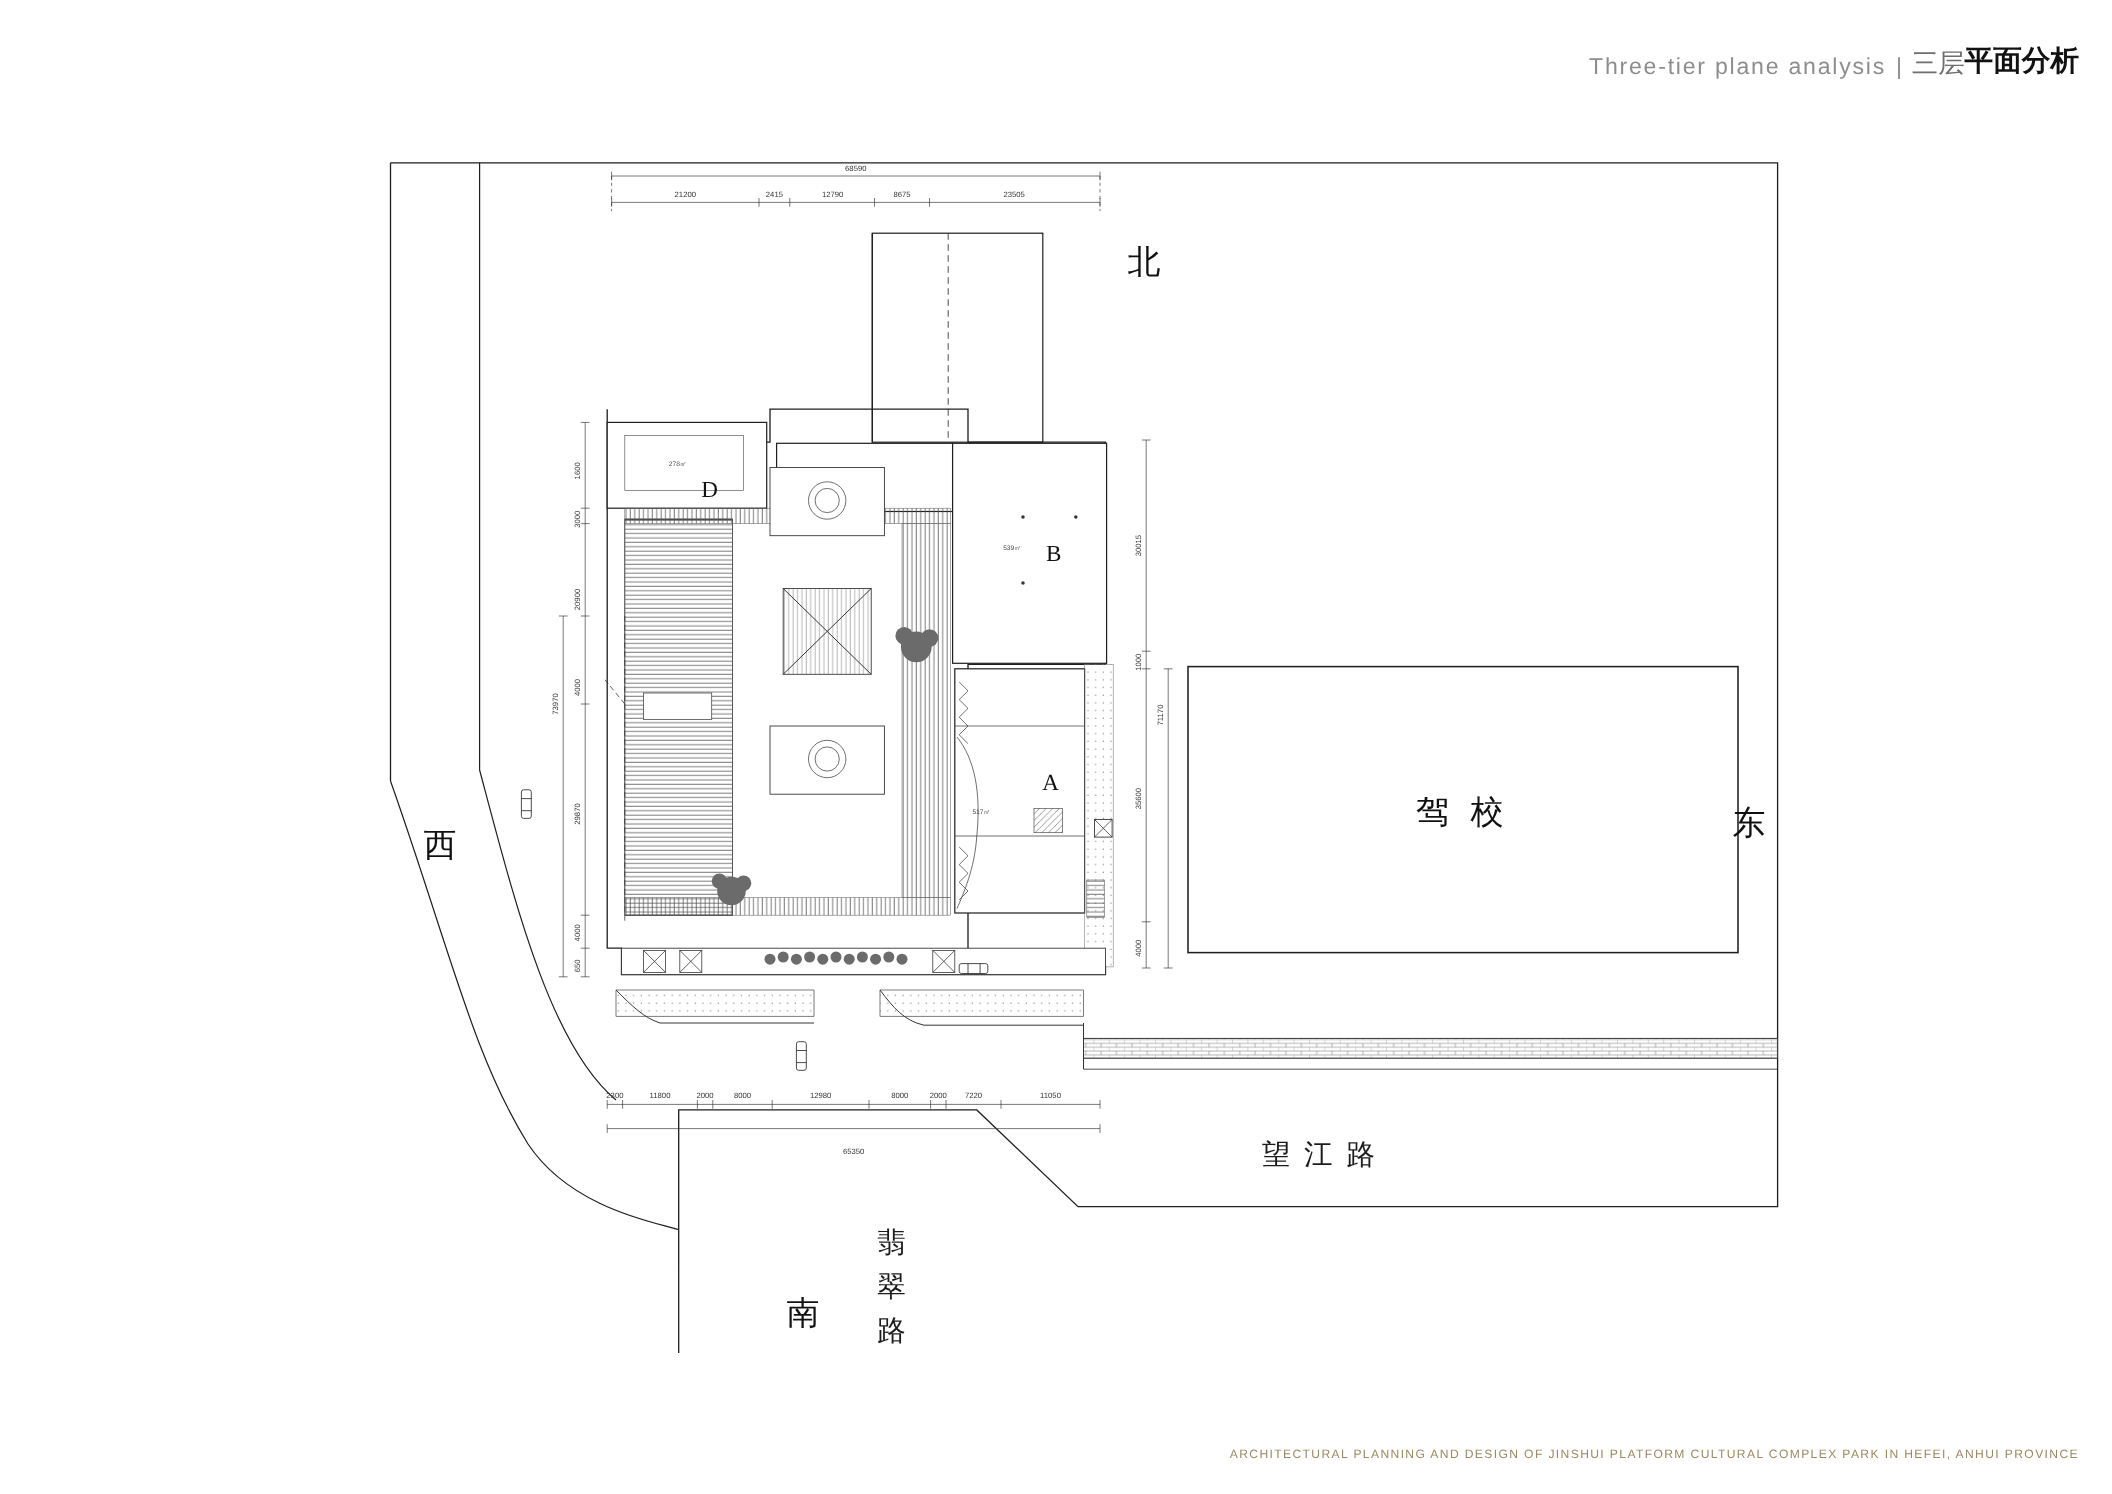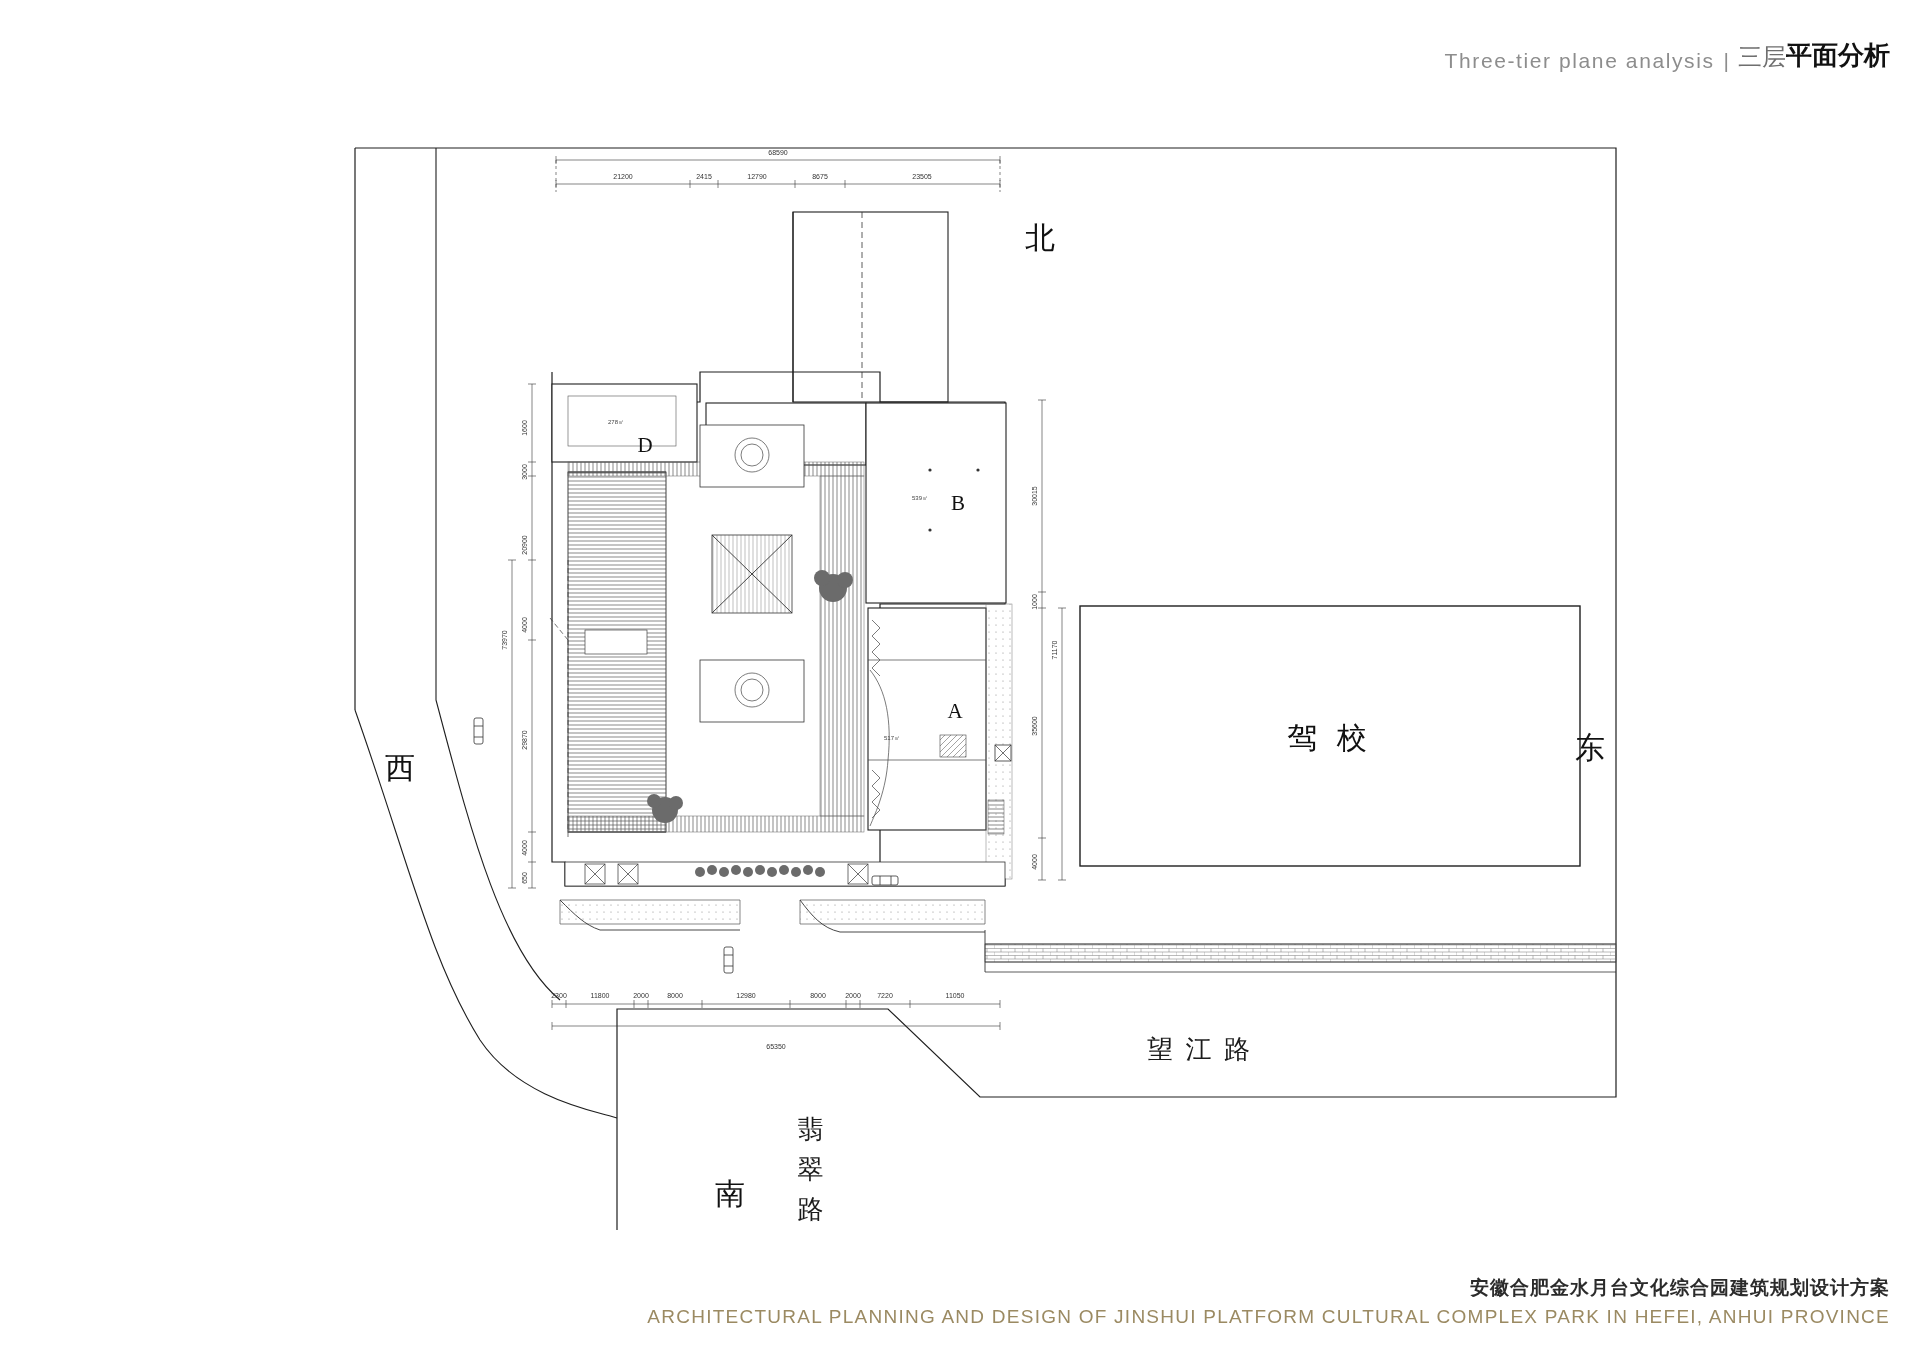--- a/index.html
+++ b/index.html
@@ -8,21 +8,21 @@
   
   #header{position:absolute;right:30px;top:38px;display:flex;align-items:flex-end;gap:0;}
   #header .en{font-size:21px;letter-spacing:1.6px;color:#8d8d8d;font-family:"Liberation Sans",sans-serif;}
   #header .sep{font-size:21px;color:#8d8d8d;margin:0 9px;}
   #header .cn-light{font-size:24px;color:#6f6f6f;}
   #header .cn-bold{font-size:26px;color:#111;font-weight:bold;}
 
   
   #footer{position:absolute;right:30px;bottom:30px;text-align:right;}
   #footer .cn{font-size:19px;font-weight:bold;color:#2b2b2b;letter-spacing:1px;}
-  #footer .en{font-size:19px;color:#9b8a62;letter-spacing:1.25px;margin-top:5px;}
+  #footer .en{font-size:11px;color:#9b8a62;letter-spacing:1.25px;margin-top:5px;}
 
   
   #canvas{position:absolute;left:0;top:0;width:1920px;height:1358px;}
   svg{display:block;}
   .dim-text{font-size:7px;fill:#333;font-family:"Liberation Sans",sans-serif;}
   .blk-letter{font-size:21px;fill:#111;font-family:"Liberation Serif",serif;}
   .area-text{font-size:6px;fill:#444;}
   .road-cn{font-size:26px;fill:#1b1b1b;font-family:"Liberation Serif",serif;letter-spacing:3px;}
   .dir-cn{font-size:30px;fill:#111;font-family:"Liberation Serif",serif;}
   .school-cn{font-size:30px;fill:#111;font-family:"Liberation Serif",serif;letter-spacing:6px;}
@@ -283,15 +283,14 @@
   <text class="road-cn" x="1200" y="1058" text-anchor="middle">望 江 路</text>
   <g>
     <text class="road-cn" x="812" y="1138" text-anchor="middle">翡</text>
     <text class="road-cn" x="812" y="1178" text-anchor="middle">翠</text>
     <text class="road-cn" x="812" y="1218" text-anchor="middle">路</text>
   </g>
 </svg>
 </div>
 
 <div id="footer">
-  <div class="cn">安徽合肥金水月台文化综合园建筑规划设计方案</div>
   <div class="en">ARCHITECTURAL PLANNING AND DESIGN OF JINSHUI PLATFORM CULTURAL COMPLEX PARK IN HEFEI, ANHUI PROVINCE</div>
 </div>
 
 </body></html>

